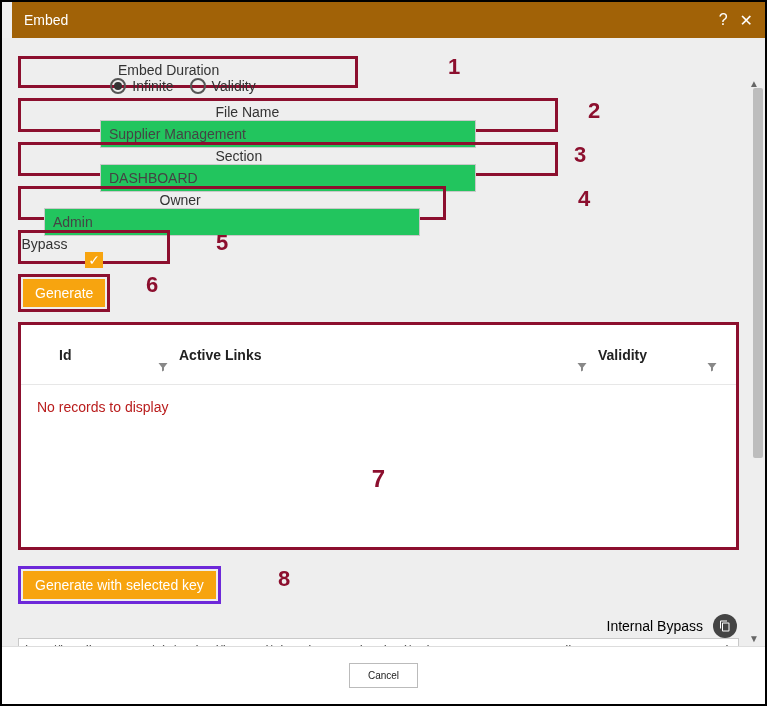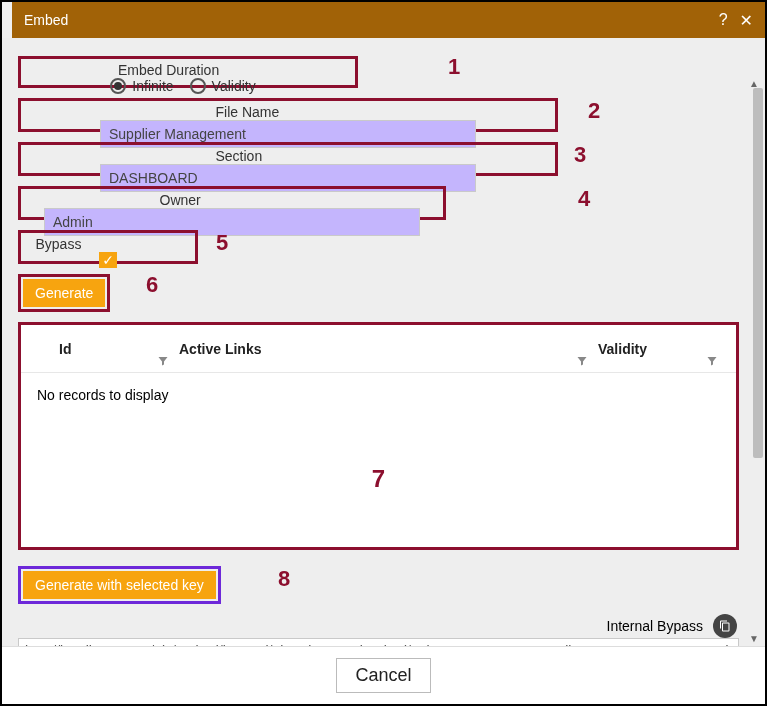--- a/index.html
+++ b/index.html
@@ -69,71 +69,71 @@
     position: relative;
   }
   .radio.checked::after {
     content:""; width:8px; height:8px; border-radius:50%; background:#333;
   }
   .radio-label { margin-right:10px; color:#333; }
   .num-badge {
     position:absolute; color:#8c0f2e; font-size:22px; font-weight:bold;
   }
   input.textfield {
-    flex:1; height:28px; border:1px solid #c9c9c9; background:#c4b5fd; padding:2px 8px;
+    flex:1; height:28px; border:1px solid #c9c9c9; background:#22c55e; padding:2px 8px;
     font-size:14px; color:#444;
   }
   input.textfield.short { flex:none; width:376px; }
   .chk {
     width:18px; height:18px; background:#f7a40f; display:inline-flex; align-items:center; justify-content:center;
     color:#fff; font-size:14px;
   }
   .btn {
     background:#f7a40f; color:#fff; border:none; padding:6px 12px; font-size:14px; cursor:pointer;
   }
   .table-box {
     border:3px solid #8c0f2e;
     background:#fff;
     margin-top:6px;
     height:228px;
     padding:0;
     position:relative;
   }
   .thead {
-    display:flex; align-items:center; height:48px; border-bottom:1px solid #e7e7e7;
+    display:flex; align-items:center; height:60px; border-bottom:1px solid #e7e7e7;
     font-weight:bold; color:#222;
     padding: 0 8px;
   }
   .th-id { width:150px; padding-left:30px; position:relative; }
   .th-links { flex:1; position:relative; }
   .th-validity { width:130px; position:relative; }
   .filter-icon {
     position:absolute; right:10px; top:14px; font-size:12px; color:#888;
   }
-  .tbody { padding:14px 16px; color:#000000; }
+  .tbody { padding:14px 16px; color:#b91c1c; }
   .gen2-wrap { border:3px solid #6d28d9; display:inline-block; padding:2px; margin-top:16px; }
   .internal-row {
     display:flex; justify-content:flex-end; align-items:center; gap:10px;
     margin-top:10px; padding-right:2px;
   }
   .copy-circle {
     width:24px; height:24px; border-radius:50%; background:#444; display:inline-flex;
     align-items:center; justify-content:center; color:#fff; font-size:12px; cursor:pointer;
   }
   textarea.embed-url {
     width:100%; height:36px; resize:none; font-family:Arial,Helvetica,sans-serif; font-size:14px;
     color:#555; border:1px solid #c9c9c9; padding:4px 6px; background:#fff; line-height:1.2;
     overflow:hidden;
   }
   .footer {
     position:absolute; left:0; right:0; bottom:0; height:58px; background:#fff;
     display:flex; align-items:center; justify-content:center; border-top:1px solid #ddd;
   }
   .cancel-btn {
-    background:#fff; border:1px solid #bbb; padding:6px 18px; font-size:18px; cursor:pointer; color:#222;
+    background:#fff; border:1px solid #bbb; padding:6px 18px; font-size:10px; cursor:pointer; color:#222;
   }
 </style>
 </head>
 <body>
 
 <div class="titlebar">
   <span>Embed</span>
   <div class="titlebar-right">
     <span class="titlebar-icon">?</span>
     <span class="titlebar-icon">✕</span>
@@ -179,21 +179,21 @@
     <div class="row">
       <div class="redbox" style="display:flex;align-items:center;width:428px;height:34px;">
         <span class="label">Owner</span>
         <input class="textfield short" value="Admin" style="">
       </div>
       <span class="num-badge" style="left:560px;top:0;">4</span>
     </div>
 
     
     <div class="row">
-      <div class="redbox" style="display:flex;align-items:center;width:180px;height:34px;">
+      <div class="redbox" style="display:flex;align-items:center;width:152px;height:34px;">
         <span class="label">Bypass</span>
         <span class="chk">✓</span>
       </div>
       <span class="num-badge" style="left:198px;top:0;">5</span>
     </div>
 
     
     <div class="row">
       <div class="redbox" style="padding:2px;text-decoration:underline;">
         <button class="btn">Generate</button>

